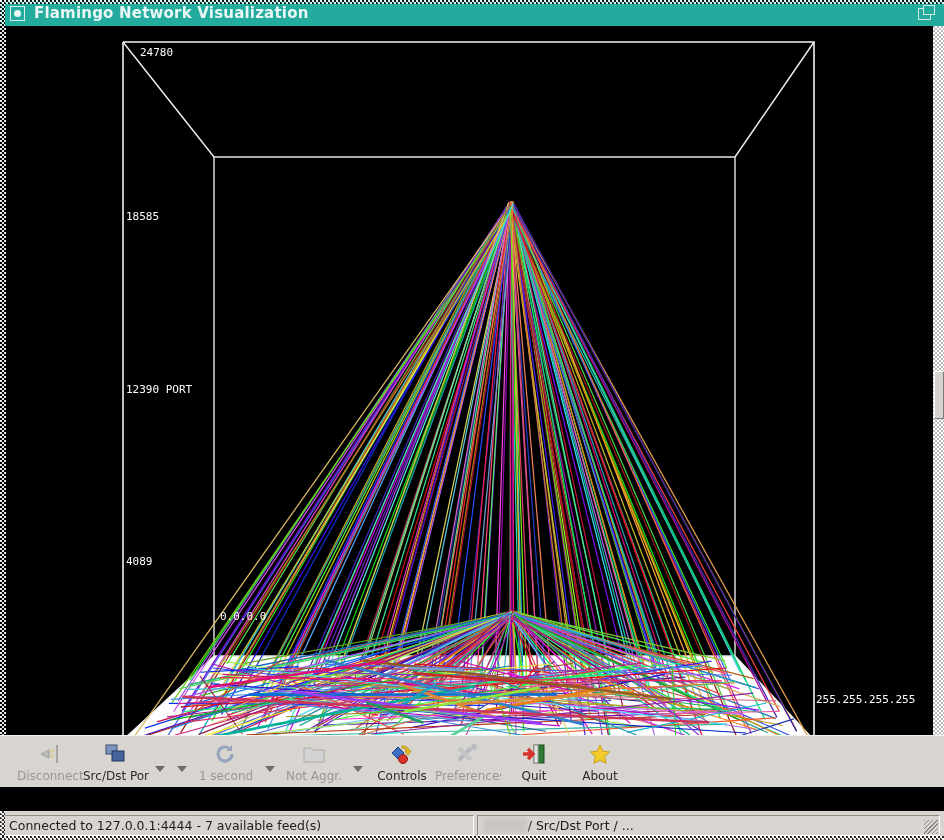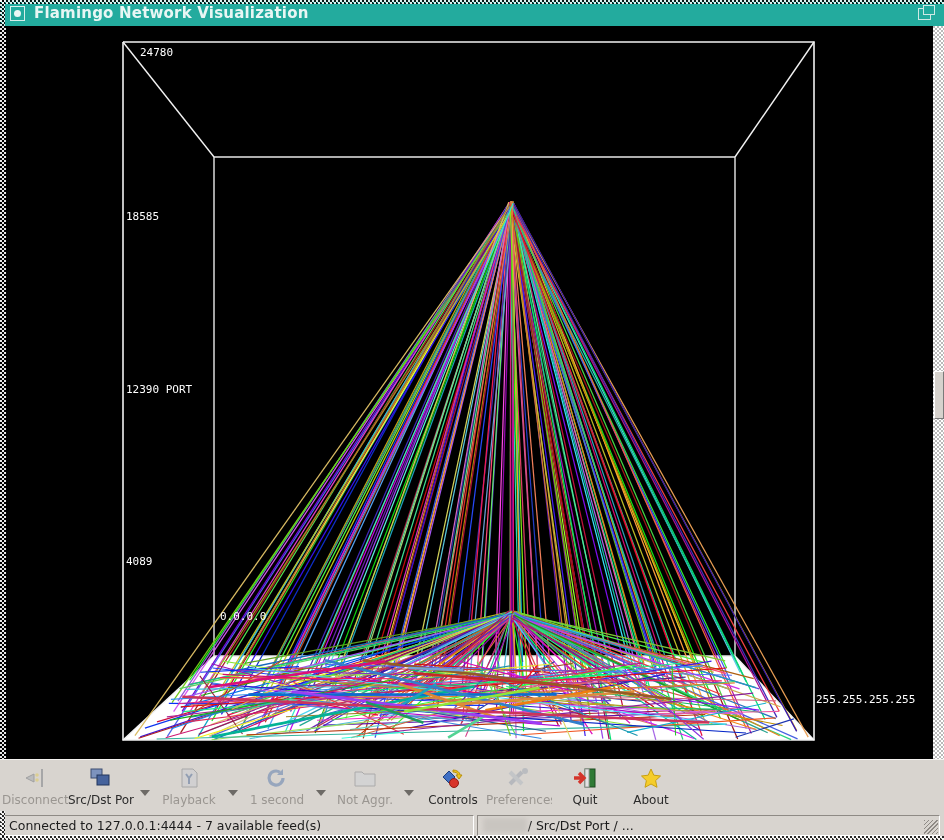--- a/index.html
+++ b/index.html
@@ -105,27 +105,27 @@
     position: absolute; left: 1px; top: 345px;
     width: 10px; height: 48px;
     background: #d6d2cd;
     border: 1px solid #ffffff;
     border-right-color: #7a7a7a; border-bottom-color: #7a7a7a;
     box-sizing: border-box;
   }
 
   
   .toolbar {
-    position: absolute; left: 0; top: 759px;
+    position: absolute; left: 0; top: 735px;
     width: 944px; height: 52px;
     background: #d8d4cf;
     border-top: 1px solid #f3f1ee;
     box-sizing: border-box;
     display: flex; align-items: flex-end;
-    padding-left: 2px;
+    padding-left: 17px;
   }
   .tool {
     position: relative;
     width: 66px; height: 50px;
     display: flex; flex-direction: column;
     align-items: center; justify-content: flex-start;
     padding-top: 4px;
     box-sizing: border-box;
   }
   .tool .ticon {
@@ -713,29 +713,20 @@
           <svg width="24" height="22">
             <rect x="2" y="2" width="11" height="9" fill="#7d93bd" stroke="#3c4d71"></rect>
             <rect x="8" y="8" width="12" height="10" fill="#46639c" stroke="#22365c"></rect>
           </svg>
         </div>
         <div class="tlabel">Src/Dst Port</div>
       </div>
       <div class="dropdown">
         <div class="caret"></div>
       </div>
-      <div class="tool disabled">
-        <div class="ticon">
-          <svg width="24" height="22">
-            <path d="M5 2 h11 l4 4 v14 h-15 Z" fill="#c9cdd4" stroke="#6e737b"></path>
-            <path d="M9 7 l3 4 l3 -4 M12 11 v6" stroke="#3e5f93" stroke-width="2" fill="none"></path>
-          </svg>
-        </div>
-        <div class="tlabel">Playback</div>
-      </div>
       <div class="dropdown">
         <div class="caret"></div>
       </div>
       <div class="tool disabled">
         <div class="ticon">
           <svg width="24" height="22">
             <path d="M18 11 a7 7 0 1 1 -3 -5.7" fill="none" stroke="#4a6fa8" stroke-width="3.2"></path>
             <path d="M18 2 v6 h-6 Z" fill="#4a6fa8"></path>
           </svg>
         </div>

